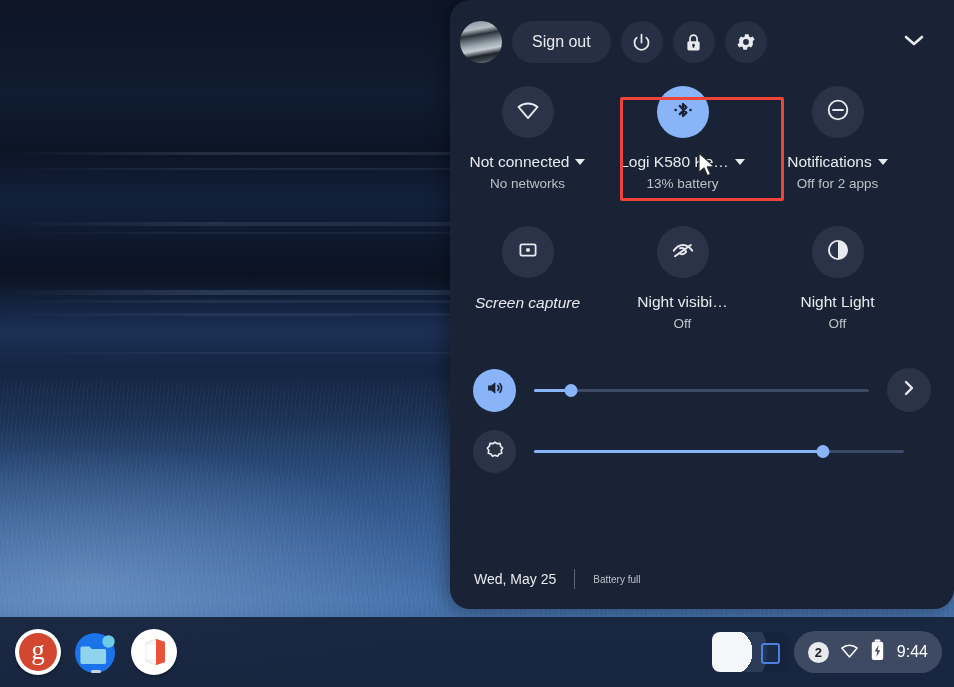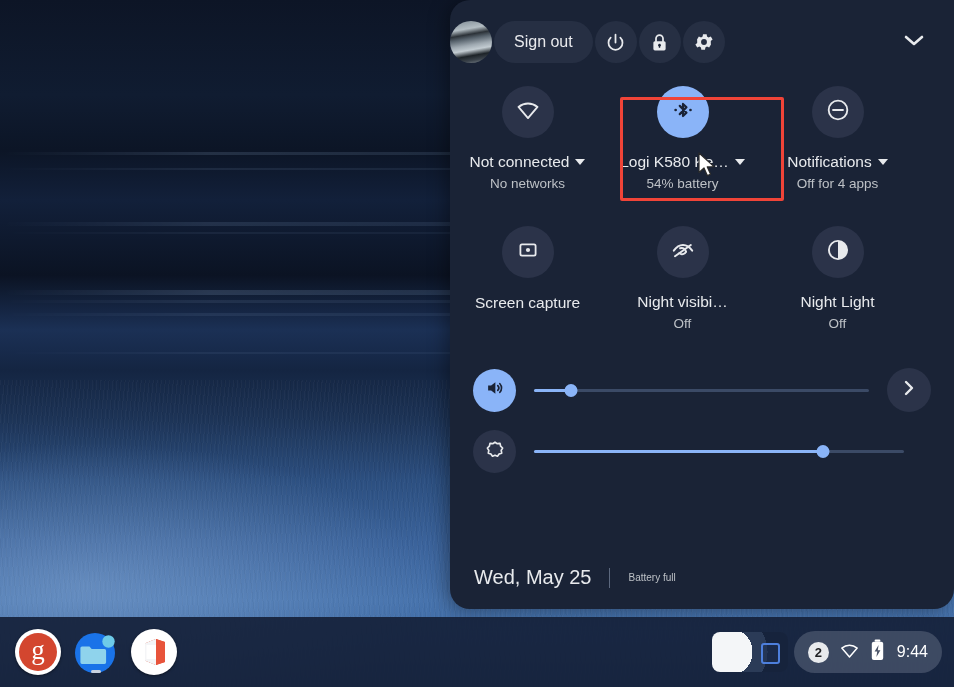--- a/index.html
+++ b/index.html
@@ -100,22 +100,22 @@
   }
   .qs-inner {
     position: absolute;
     inset: 0;
   }
 
   
   .qs-header {
     display: flex;
     align-items: flex-start;
-    padding: 21px 0 0 0;
-    gap: 2px;
+    padding: 21px 0 0 10px;
+    gap: 10px;
   }
   .avatar {
     width: 42px; height: 42px;
     border-radius: 50%;
     flex: 0 0 auto;
     background:
       linear-gradient(170deg,
         #7e8a93 0%, #b4bec4 22%,
         #2c3238 34%, #55606a 42%,
         #9fa9b1 56%, #c3ccd2 66%,
@@ -196,20 +196,21 @@
     color: #e8eaed;
     white-space: nowrap;
     overflow: hidden;
     text-overflow: ellipsis;
     line-height: 19px;
   }
   .tile-label.two-line {
     white-space: normal;
     text-align: center;
     line-height: 21px;
+    font-style: italic;
   }
   .caret {
     width: 0; height: 0;
     border-left: 5px solid transparent;
     border-right: 5px solid transparent;
     border-top: 6px solid #e8eaed;
     flex: 0 0 auto;
   }
   .tile-sub {
     margin-top: 5px;
@@ -321,21 +322,21 @@
   .qs-footer {
     position: absolute;
     left: 0; right: 0;
     bottom: 20px;
     display: flex;
     align-items: center;
     padding-left: 24px;
     gap: 0;
   }
   .footer-date {
-    font-size: 20px;
+    font-size: 14px;
     color: #e8eaed;
     cursor: pointer;
   }
   .footer-div {
     width: 1px;
     height: 20px;
     background: #5c687e;
     margin: 0 18px;
   }
   .footer-battery {
@@ -558,37 +559,37 @@
                 <path d="M9 8.2 L15.2 14.5 L12 17.6 V6.4 L15.2 9.5 L9 15.8"></path>
                 <circle cx="5.2" cy="12" r="1.25" fill="#1a2336" stroke="none"></circle>
                 <circle cx="18.9" cy="12" r="1.25" fill="#1a2336" stroke="none"></circle>
               </svg>
             </span>
           </div>
           <div class="tile-label-row">
             <span class="tile-label">Logi K580 Ke…</span>
             <span class="caret"></span>
           </div>
-          <div class="tile-sub">54% battery</div>
+          <div class="tile-sub">13% battery</div>
         </div>
 
         <div class="tile">
           <div class="tile-icon">
             <span>
               <svg width="26" height="26" viewBox="0 0 24 24" fill="none" stroke="#e8eaed" stroke-width="1.7">
                 <circle cx="12" cy="12" r="8.6"></circle>
                 <path d="M7.4 12 H16.6" stroke-linecap="round"></path>
               </svg>
             </span>
           </div>
           <div class="tile-label-row">
             <span class="tile-label">Notifications</span>
             <span class="caret"></span>
           </div>
-          <div class="tile-sub">Off for 4 apps</div>
+          <div class="tile-sub">Off for 2 apps</div>
         </div>
       </div>
 
       <div class="tile-row" style="margin-top:26px;">
 
         <div class="tile">
           <div class="tile-icon">
             <span>
               <svg width="24" height="24" viewBox="0 0 24 24" fill="none" stroke="#e8eaed" stroke-width="1.8">
                 <rect x="4.4" y="6.4" width="15.2" height="11.2" rx="1.6"></rect>

